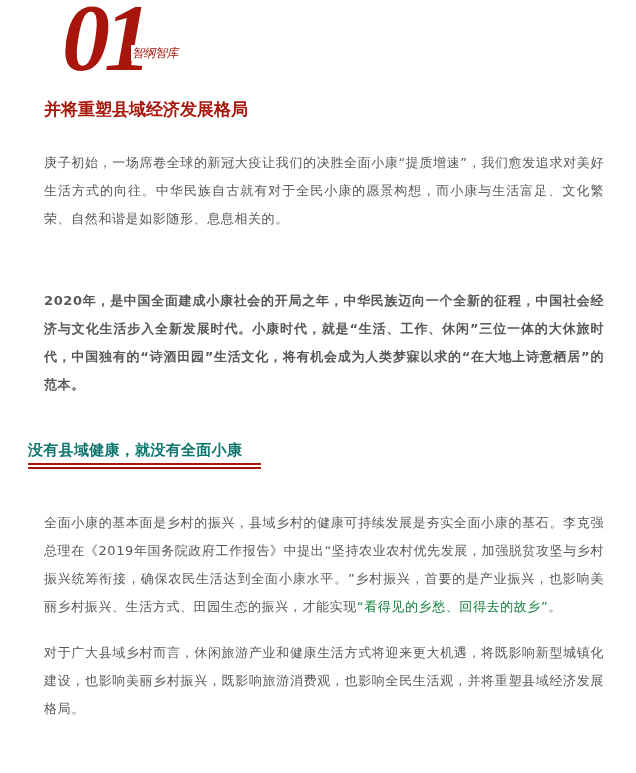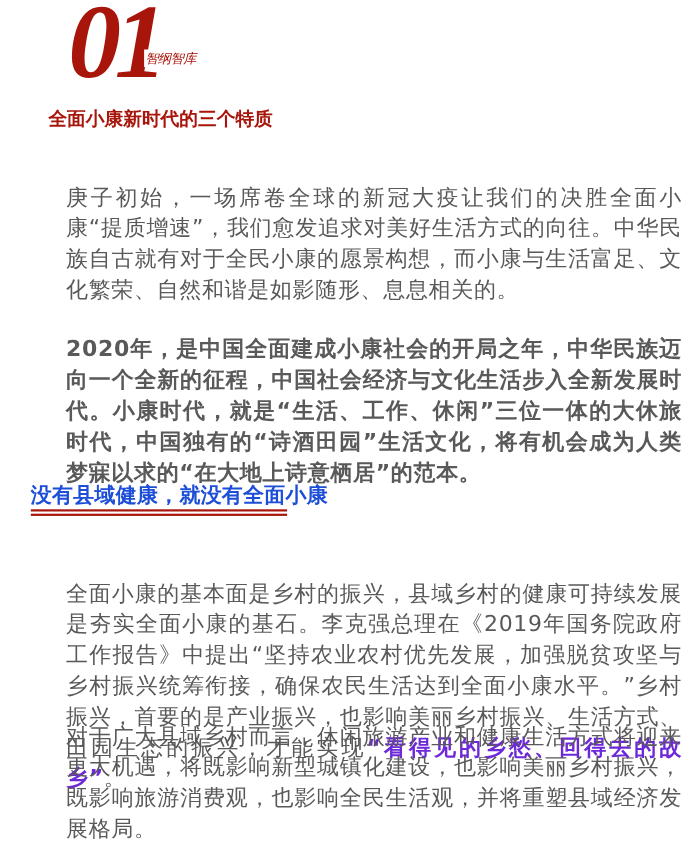--- a/index.html
+++ b/index.html
@@ -52,43 +52,43 @@
     font-size: 17px;
     font-weight: bold;
     color: #a8150b;
     line-height: 22px;
     margin: 0;
   }
   .para {
     position: absolute;
     left: 44px;
     width: 560px;
-    font-size: 20px;
+    font-size: 13px;
     line-height: 28px;
     color: #595959;
-    margin: 16px;
+    margin: 0;
     letter-spacing: 0.6px;
     text-align: justify;
   }
   .para .strong {
-    font-weight: bold;
-    color: #6d28d9;
+    font-weight: normal;
+    color: #15803d;
   }
   .p1 { top: 149px; }
   .p2 { top: 287px; font-weight: bold; }
   .p3 { top: 509px; }
   .p4 { top: 639px; }
 
   .section-title-2 {
     position: absolute;
     left: 28px;
     top: 440px;
-    font-size: 19px;
+    font-size: 15px;
     font-weight: bold;
-    color: #1d4ed8;
+    color: #0f766e;
     line-height: 20px;
     margin: 0;
     letter-spacing: 0.3px;
   }
   .double-rule {
     position: absolute;
     left: 28px;
     top: 463px;
     width: 233px;
     height: 6px;
@@ -98,21 +98,21 @@
   }
 </style>
 </head>
 <body>
 
 <div class="number-block">
   <div class="big-number">01</div>
   <div class="brand-label">智纲智库</div>
 </div>
 
-<h2 class="section-title-1">全面小康新时代的三个特质</h2>
+<h2 class="section-title-1">并将重塑县域经济发展格局</h2>
 
 <p class="para p1">庚子初始，一场席卷全球的新冠大疫让我们的决胜全面小康“提质增速”，我们愈发追求对美好生活方式的向往。中华民族自古就有对于全民小康的愿景构想，而小康与生活富足、文化繁荣、自然和谐是如影随形、息息相关的。</p>
 <p class="para p2">2020年，是中国全面建成小康社会的开局之年，中华民族迈向一个全新的征程，中国社会经济与文化生活步入全新发展时代。小康时代，就是“生活、工作、休闲”三位一体的大休旅时代，中国独有的“诗酒田园”生活文化，将有机会成为人类梦寐以求的“在大地上诗意栖居”的范本。</p>
 
 <h3 class="section-title-2">没有县域健康，就没有全面小康</h3>
 <div class="double-rule"></div>
 
 <p class="para p3"><span>全面小康的基本面是乡村的振兴，县域乡村的健康可持续发展是夯实全面小康的基石。李克强总理在《2019年国务院政府工作报告》中提出“坚持农业农村优先发展，加强脱贫攻坚与乡村振兴统筹衔接，确保农民生活达到全面小康水平。”乡村振兴，首要的是产业振兴，也影响美丽乡村振兴、生活方式、田园生态的振兴，才能实现</span><span class="strong">“看得见的乡愁、回得去的故乡”</span><span>。</span></p>
 
 <p class="para p4">对于广大县域乡村而言，休闲旅游产业和健康生活方式将迎来更大机遇，将既影响新型城镇化建设，也影响美丽乡村振兴，既影响旅游消费观，也影响全民生活观，并将重塑县域经济发展格局。</p>

